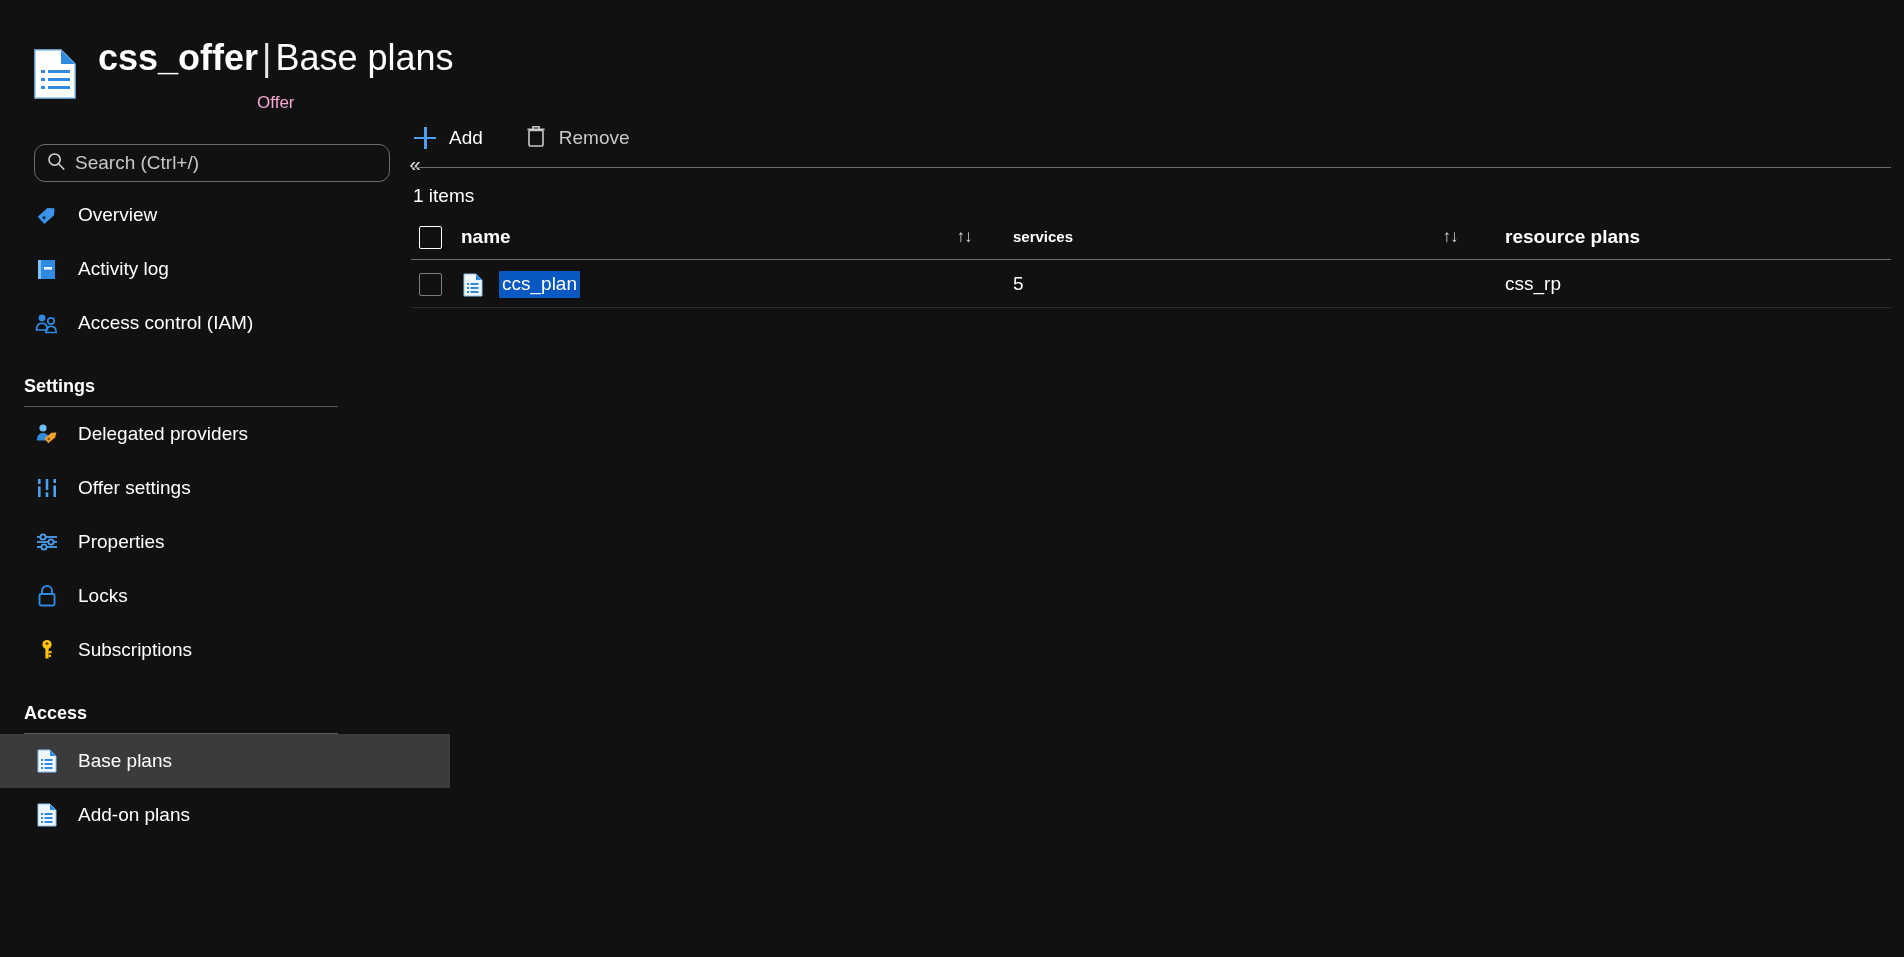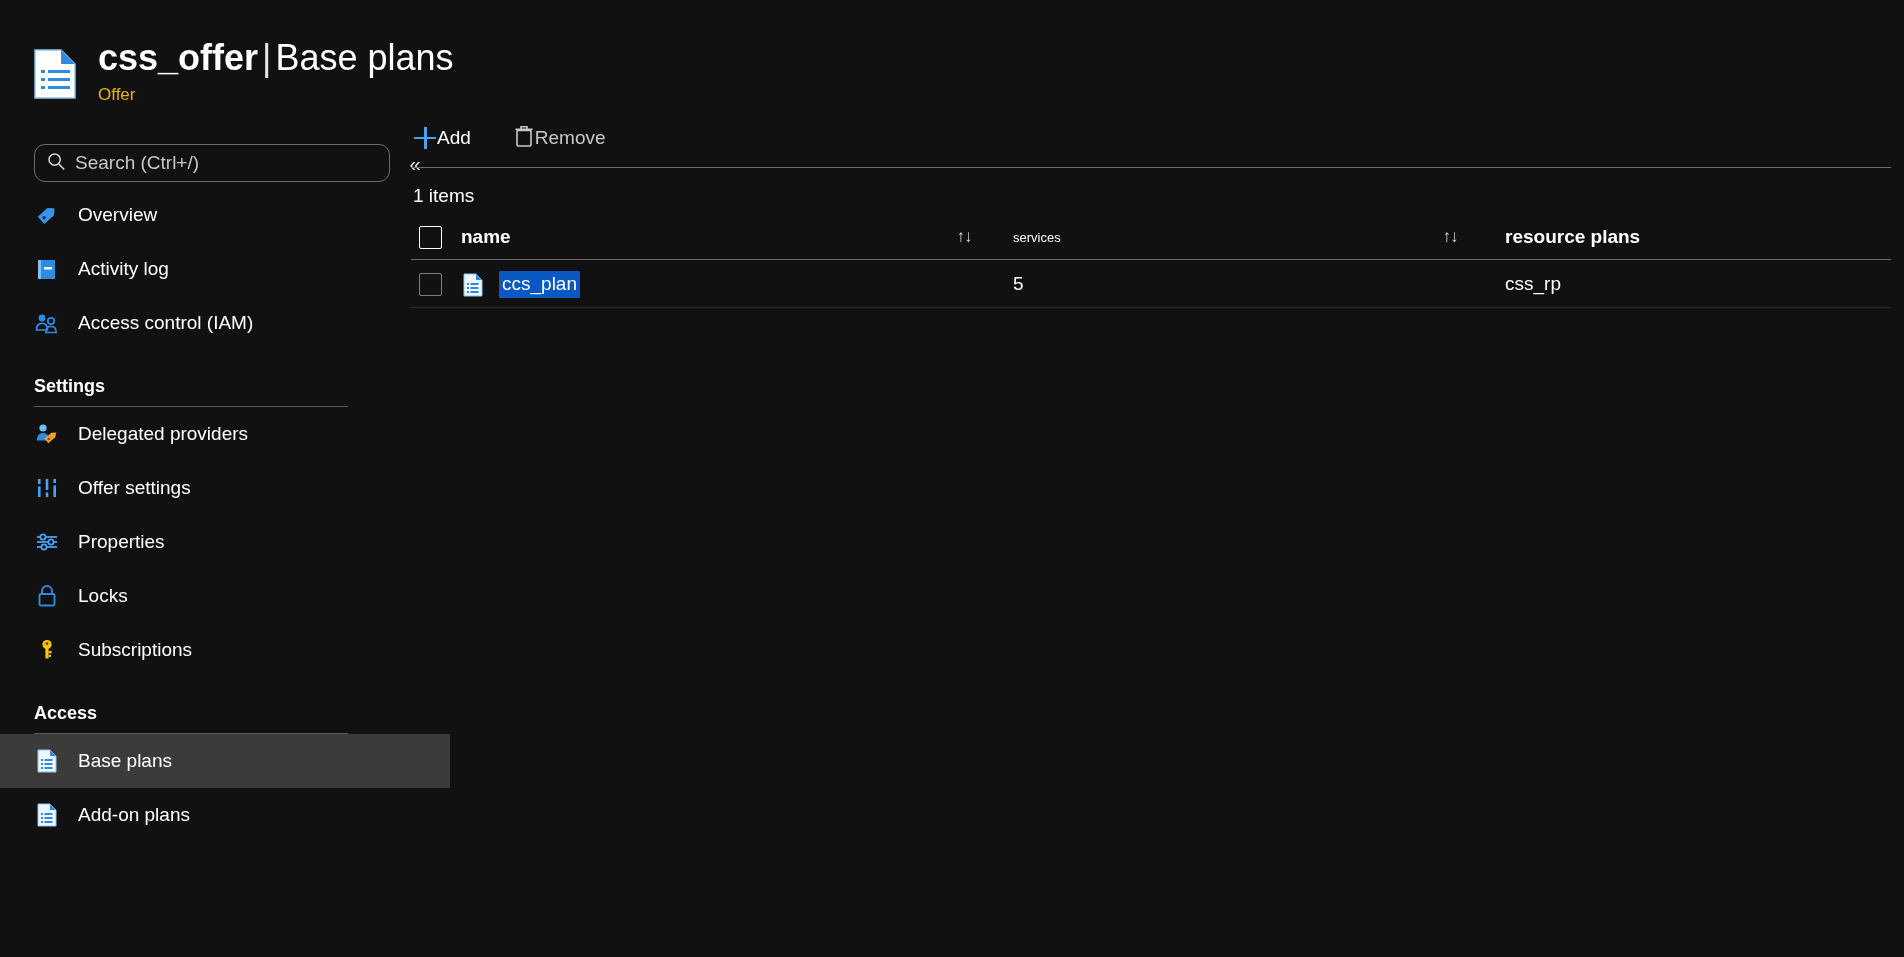--- a/index.html
+++ b/index.html
@@ -12,21 +12,21 @@
   }
   .page { position: relative; width: 1904px; height: 957px; background: #111111; }
 
   
   .header { position: absolute; left: 0; top: 0; width: 1904px; height: 130px; }
   .header-icon { position: absolute; left: 32px; top: 48px; width: 46px; height: 52px; }
   .title-wrap { position: absolute; left: 98px; top: 36px; }
   .title { font-size: 36px; line-height: 44px; font-weight: 400; color: #ffffff; white-space: nowrap; }
   .title .bold { font-weight: 700; }
   .title .sep { font-weight: 300; color: #e8e8e8; padding: 0 4px; }
-  .subtitle { font-size: 17px; line-height: 22px; color: #eab308; margin-top: 4px; }
+  .subtitle { font-size: 17px; line-height: 22px; color: #f9a8d4; margin-top: 12px; text-align: center; }
 
   
   .sidebar { position: absolute; left: 0; top: 140px; width: 450px; height: 817px; }
   .search-row { position: absolute; left: 0; top: 0; width: 450px; height: 46px; }
   .searchbox {
     position: absolute; left: 34px; top: 4px; width: 356px; height: 38px;
     border: 1px solid #6b6b6b; background: #111111; border-radius: 11px;
     display: flex; align-items: center; padding-left: 12px; gap: 9px;
   }
   .searchbox .ph { font-size: 19px; color: #c8c8c8; font-weight: 300; }
@@ -38,28 +38,28 @@
 
   .nav { position: absolute; left: 0; top: 48px; width: 450px; }
   .nav-item {
     position: relative; display: flex; align-items: center;
     height: 54px; padding-left: 34px; gap: 18px; cursor: pointer;
   }
   .nav-item .label { font-size: 19px; color: #ffffff; font-weight: 300; white-space: nowrap; }
   .nav-item.selected { background: #3b3b3b; }
   .nav-icon { width: 26px; height: 26px; flex: 0 0 26px; display: block; }
 
-  .nav-section { padding-left: 34px; padding-top: 26px; }
+  .nav-section { padding-left: 24px; padding-top: 26px; }
   .nav-section .sec-title { font-size: 18px; font-weight: 700; color: #ffffff; margin-bottom: 9px; }
   .nav-section .rule { width: 314px; height: 1px; background: #5a5a5a; }
 
   
   .main { position: absolute; left: 397px; top: 0; width: 1507px; height: 957px; }
   .toolbar { position: absolute; left: 0; top: 112px; height: 52px; display: flex; align-items: center; gap: 34px; padding-left: 12px; }
-  .tb-btn { display: flex; align-items: center; gap: 0; cursor: pointer; height: 40px; padding: 0 4px; }
+  .tb-btn { display: flex; align-items: center; gap: 12px; cursor: pointer; height: 40px; padding: 0 4px; }
   .tb-btn .tb-label { font-size: 19px; color: #ffffff; font-weight: 400; }
   .tb-btn.disabled .tb-label { color: #c9c9c9; }
   .tb-plus { width: 24px; height: 24px; position: relative; }
   .tb-plus::before, .tb-plus::after { content: ""; position: absolute; background: #4ba0f0; }
   .tb-plus::before { left: 11px; top: 1px; width: 2.5px; height: 22px; }
   .tb-plus::after { left: 1px; top: 10.7px; width: 22px; height: 2.5px; }
 
   .tb-divider { position: absolute; left: 14px; top: 167px; width: 1480px; height: 1px; background: #6c6c6c; }
 
   .items-count { position: absolute; left: 16px; top: 185px; font-size: 19px; color: #ffffff; font-weight: 400; }
@@ -71,21 +71,21 @@
   .grid-row .rline { position: absolute; left: 0; bottom: 0; width: 1480px; height: 1px; background: #2c2c2c; }
 
   .cb-cell { width: 50px; display: flex; align-items: center; padding-left: 8px; }
   .checkbox { width: 23px; height: 23px; border: 1.6px solid #ffffff; border-radius: 2px; background: transparent; cursor: pointer; }
   .checkbox.row-cb { border-color: #7d7d7d; }
 
   .col-name { width: 486px; display: flex; align-items: flex-end; gap: 14px; }
   .col-name .colhdr { font-size: 19px; font-weight: 700; color: #ffffff; }
   .sorter { width: 34px; display: flex; align-items: center; justify-content: center; color: #d9d9d9; font-size: 17px; cursor: pointer; letter-spacing: -1px; }
   .col-services { width: 452px; padding-left: 32px; }
-  .col-services .colhdr { font-size: 13px; font-weight: 400; color: #ffffff; }
+  .col-services .colhdr { font-size: 15px; font-weight: 700; color: #ffffff; }
   .col-rg { flex: 1; padding-left: 38px; }
   .col-rg .colhdr { font-size: 19px; font-weight: 700; color: #ffffff; }
   .cellval { font-size: 19px; color: #ffffff; font-weight: 400; }
   .name-sel {
     background: #0a58c2; color: #ffffff; font-size: 19px; padding: 2px 3px 3px 3px;
     border-radius: 1px; line-height: 22px;
   }
   .doc-cell-icon { width: 24px; height: 26px; flex: 0 0 24px; }
 </style>
 </head>

